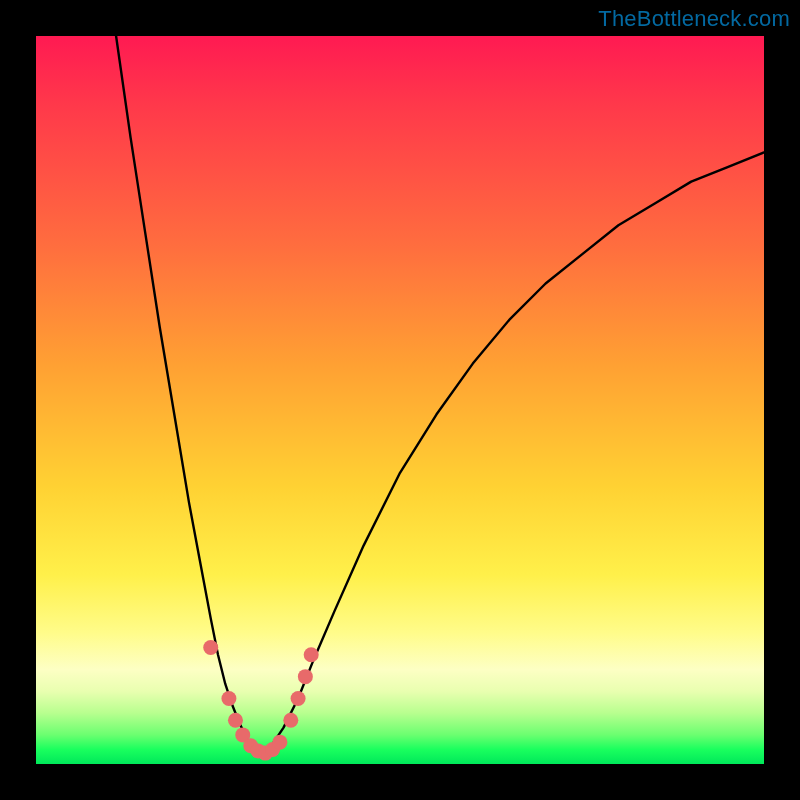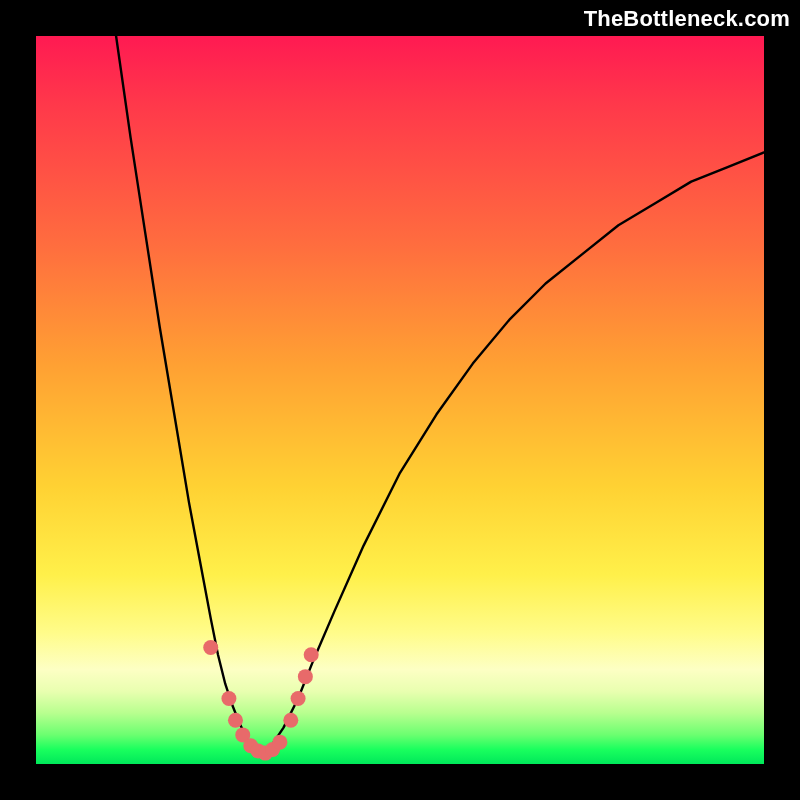--- a/index.html
+++ b/index.html
@@ -40,24 +40,24 @@
       #b8ff8f 93%,
       #6bff70 96%,
       #1aff5e 98%,
       #00e85a 100%
     );
   }
   .watermark {
     position: absolute;
     top: 6px;
     right: 10px;
-    color: #ffffff;
+    color: #0369a1;
     font-size: 22px;
     letter-spacing: 0.2px;
-    font-weight: 700;
+    font-weight: 400;
   }
   svg.curve {
     position: absolute;
     top: 0;
     left: 0;
     width: 728px;
     height: 728px;
     overflow: visible;
   }
 </style>

